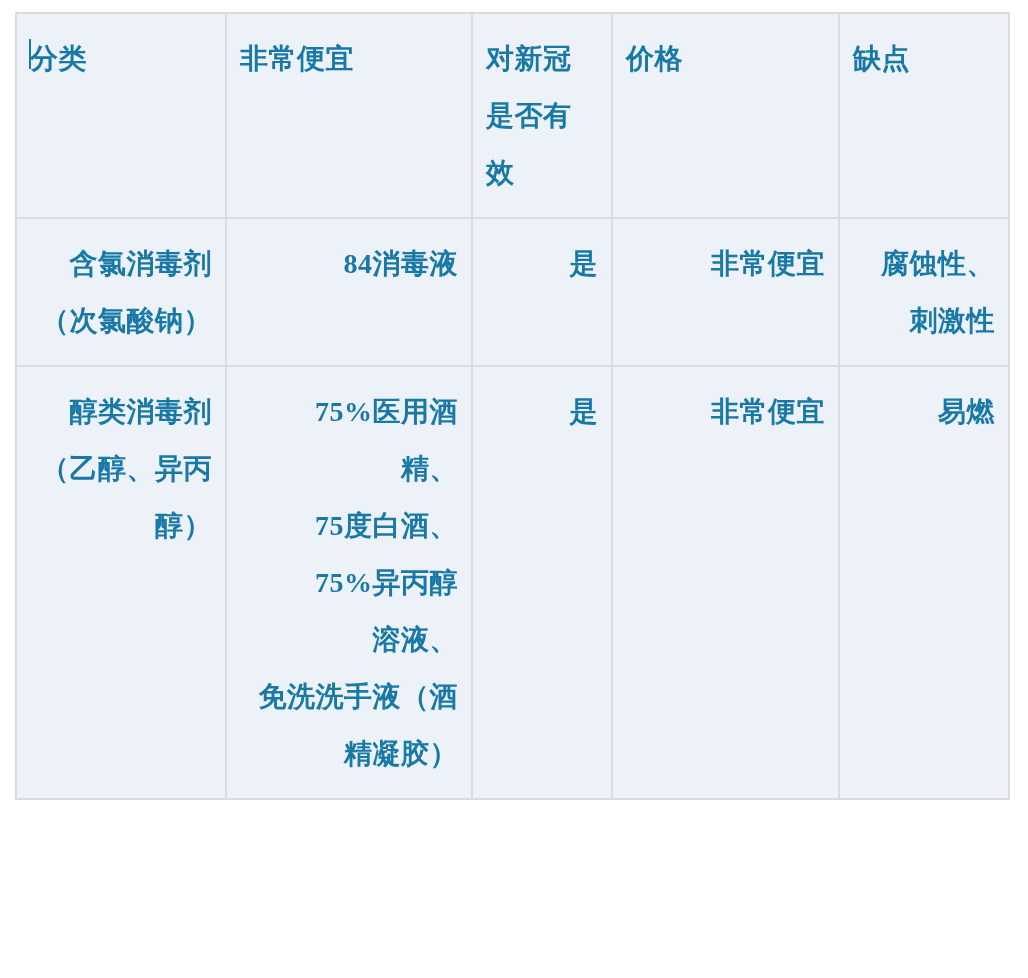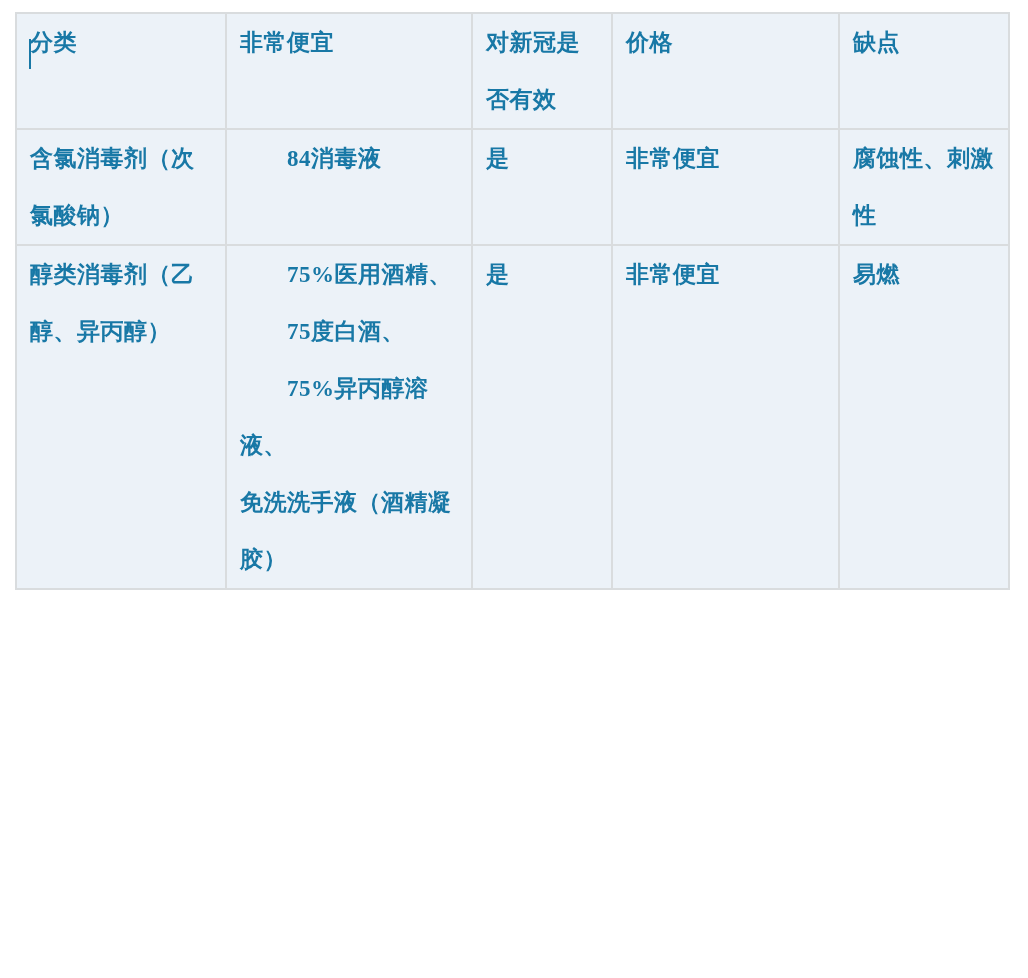--- a/index.html
+++ b/index.html
@@ -16,31 +16,31 @@
     left: 15px;
     top: 12px;
     border-collapse: collapse;
     table-layout: fixed;
   }
   .doc-table th, .doc-table td {
     border: 2px solid #d9dcde;
     background: #ecf2f8;
     color: #1878a6;
     font-weight: bold;
-    font-size: 23px;
+    font-size: 28px;
     line-height: 57px;
     letter-spacing: 0.5px;
-    padding: 0 13px;
+    padding: 16px 13px;
     text-align: left;
     vertical-align: top;
     overflow-wrap: break-word;
     word-break: normal;
   }
   .doc-table th { position: relative; }
-  .para { margin: 0; }
+  .para { margin: 0; text-align: right; }
   .num {
     font-family: "Liberation Serif", "DejaVu Serif", serif;
     letter-spacing: 0.5px;
     margin-left: 47px;
   }
   .caret {
     position: absolute;
     left: 12px;
     top: 25px;
     width: 2px;

